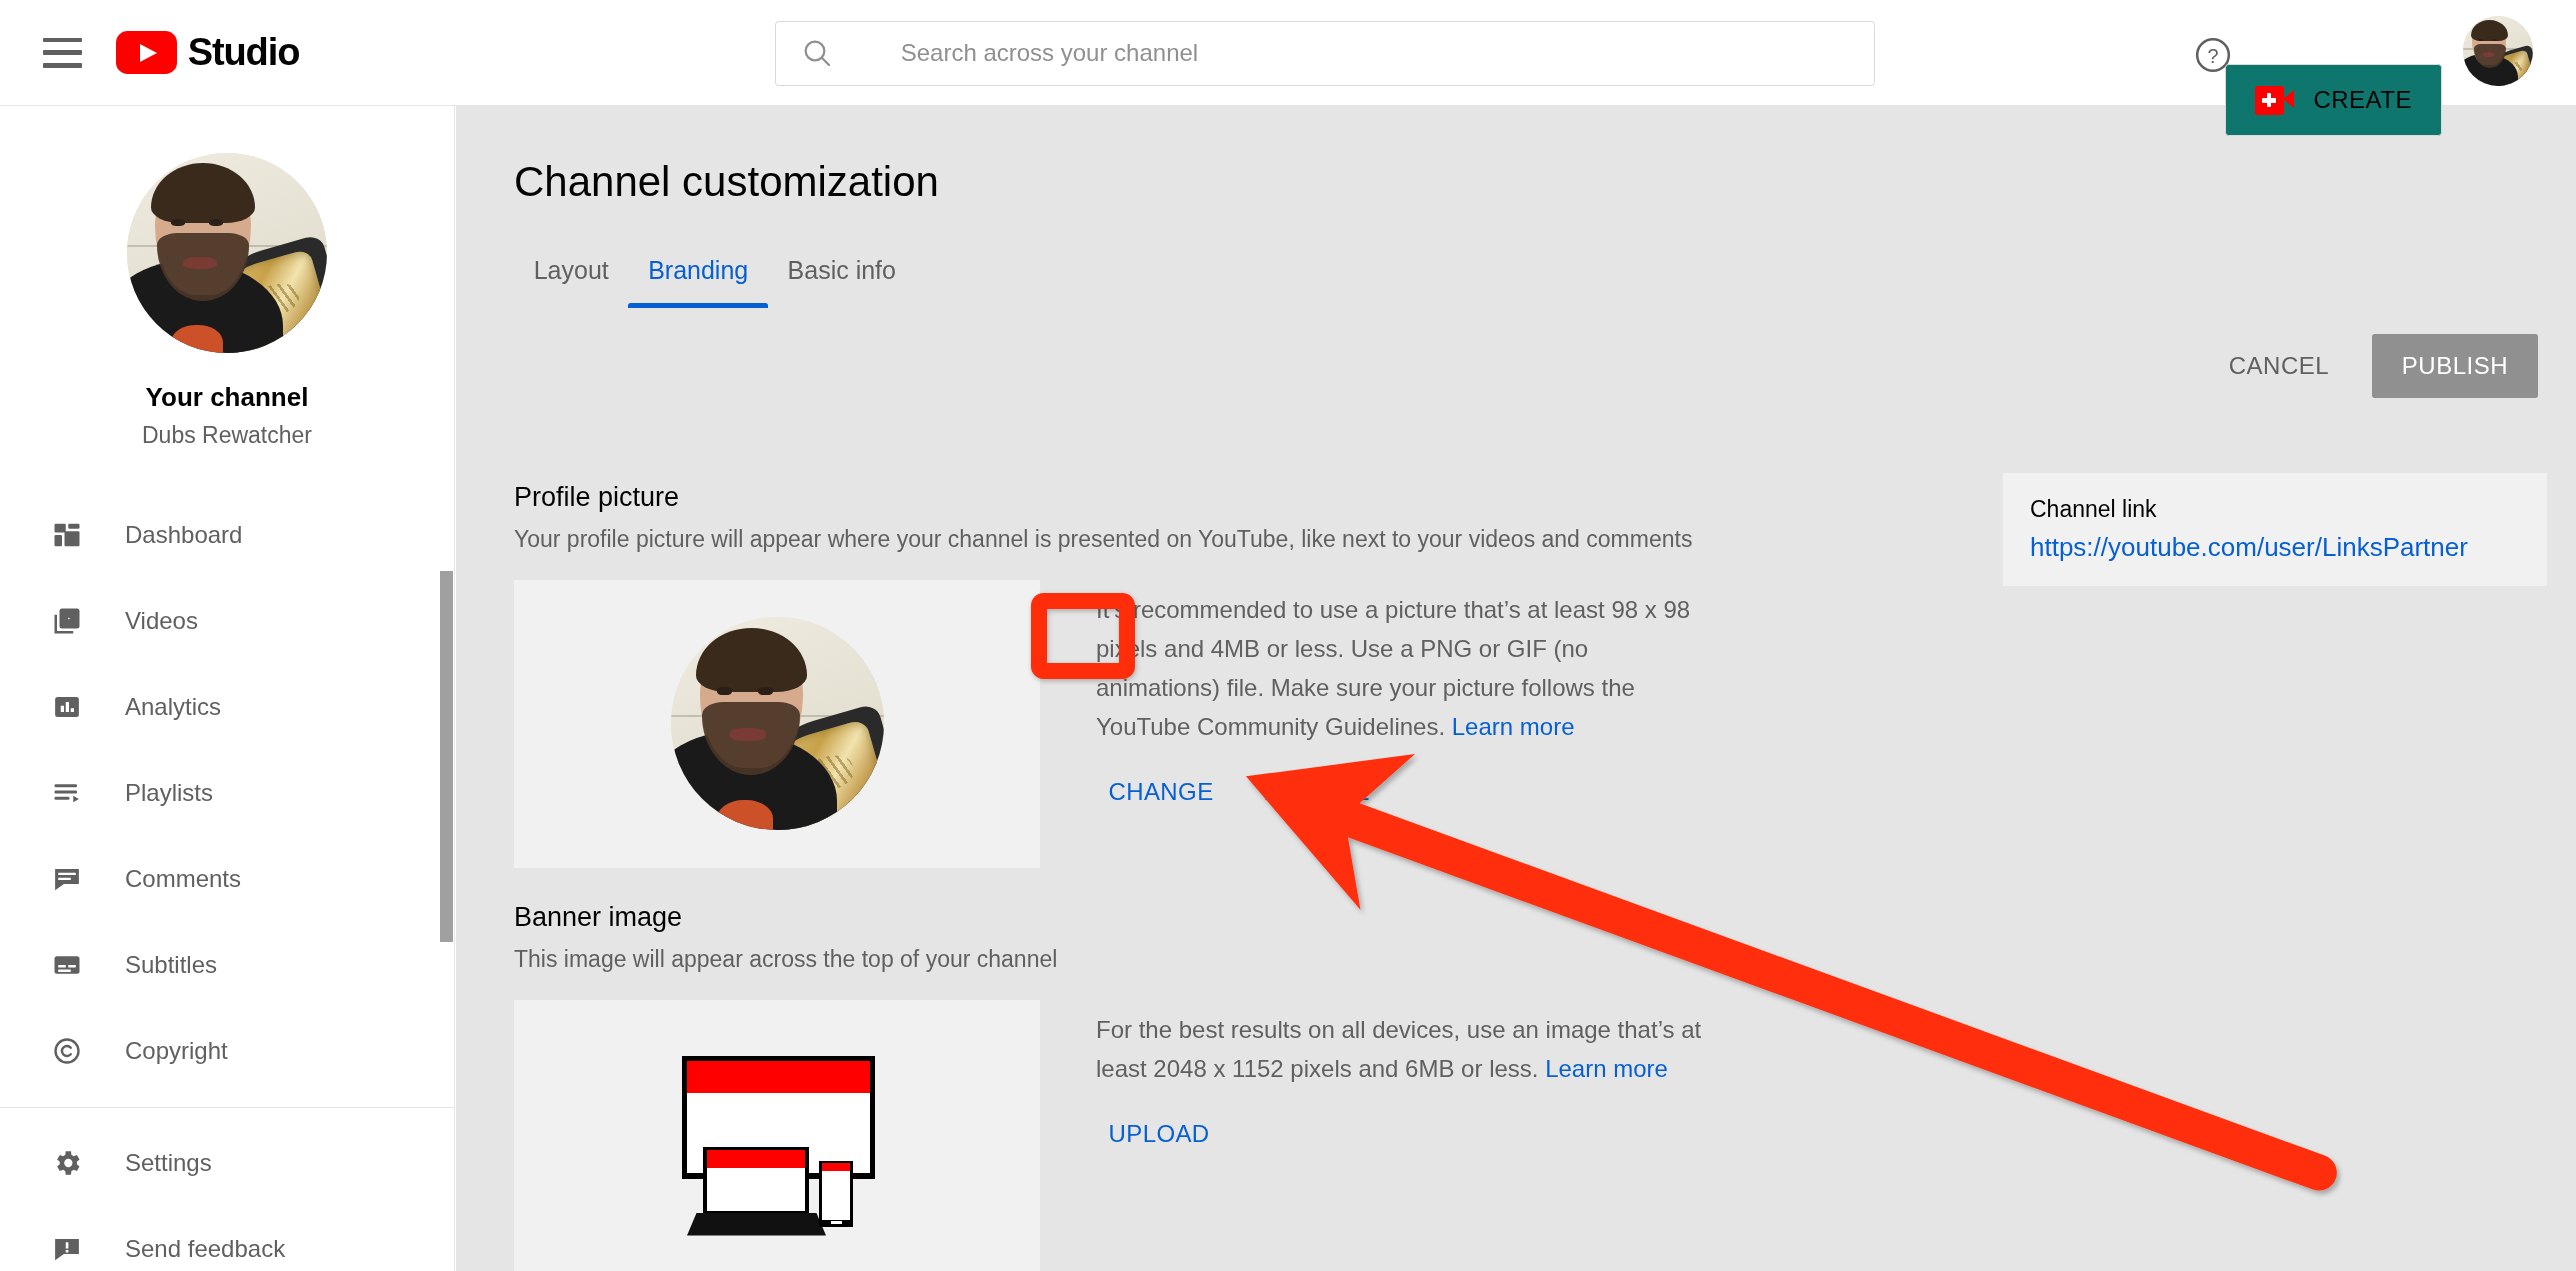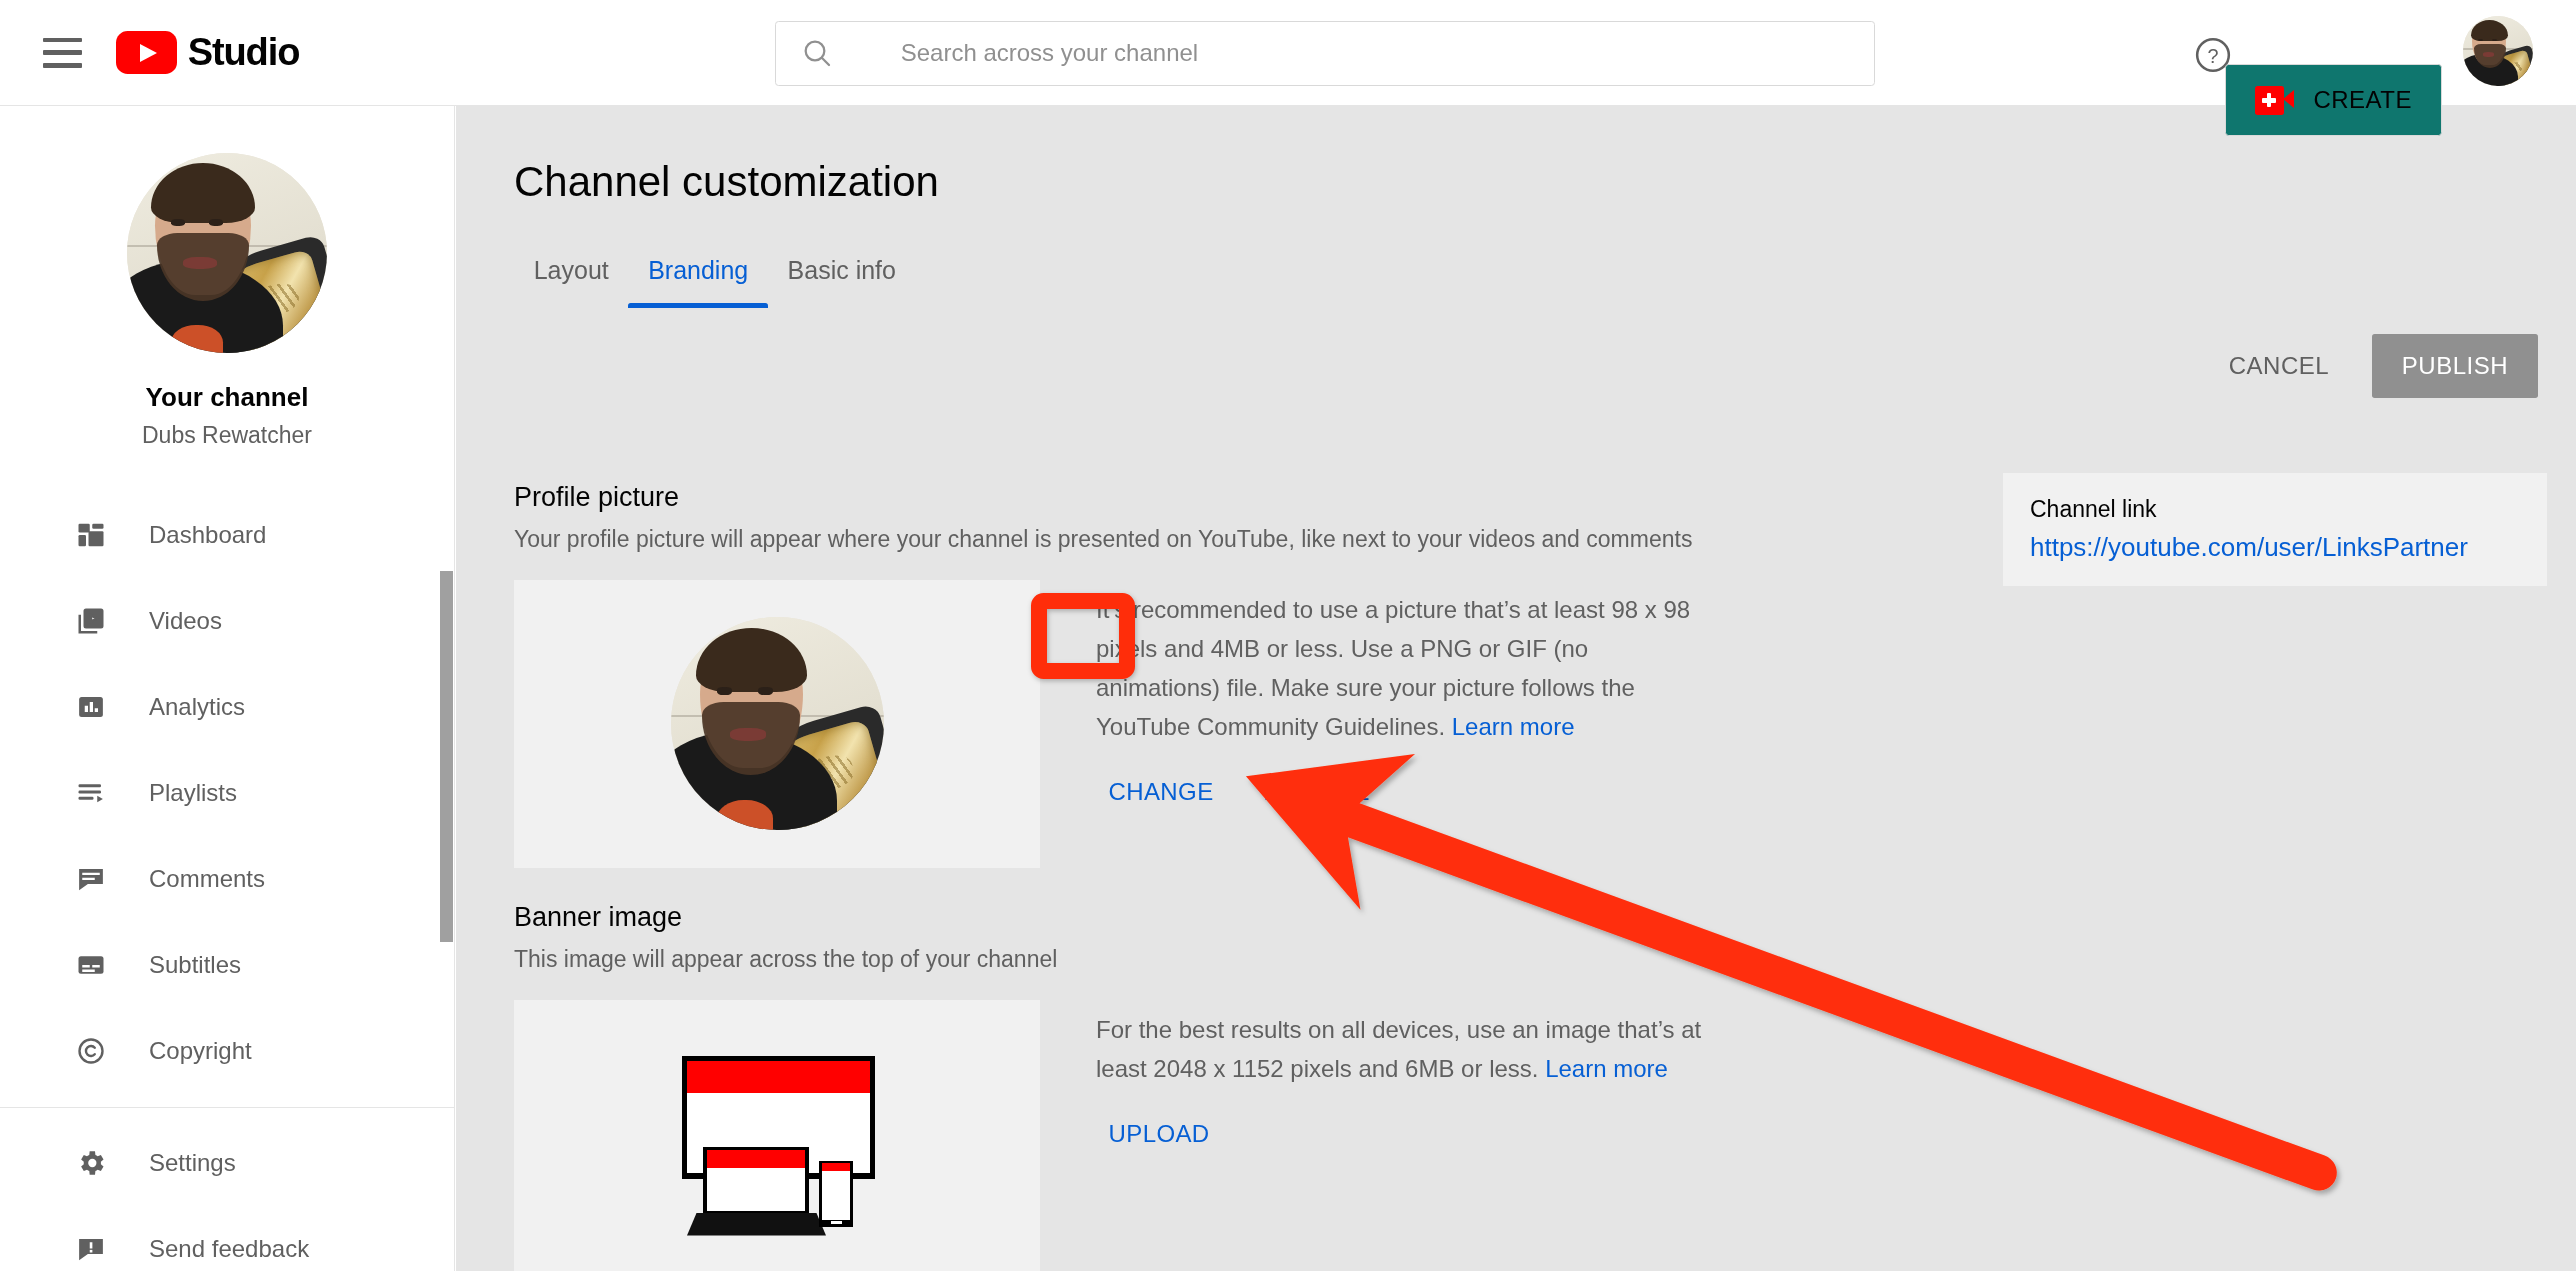--- a/index.html
+++ b/index.html
@@ -103,21 +103,21 @@
   .channel-avatar {
     width: 200px; height:200px; border-radius:50%;
     margin: 0 auto; overflow:hidden; cursor:pointer;
   }
   .channel-title { margin-top: 29px; font-size:26px; font-weight:700; color:#030303; }
   .channel-sub  { margin-top: 9px; font-size:23px; color:#606060; }
 
   .nav { margin-top: 43px; }
   .nav-item {
     height: 86px; display:flex; align-items:center;
-    padding-left: 71px; cursor:pointer;
+    padding-left: 47px; cursor:pointer;
     color:#606060;
   }
   .nav-ico { width:39px; height:39px; flex:none; color:#606060; display:flex; align-items:center; justify-content:center;}
   .nav-label { margin-left: 39px; font-size:24px; font-weight:500; color:#606060; white-space:nowrap; }
   .nav-sep { height:0.9px; background:#e5e5e5; margin: 12.5px 0; }
 
   .side-scroll {
     position:absolute; left: 440px; top: 465px;
     width: 13.4px; height: 371px;
     background:#a0a0a0; border-radius:0;

